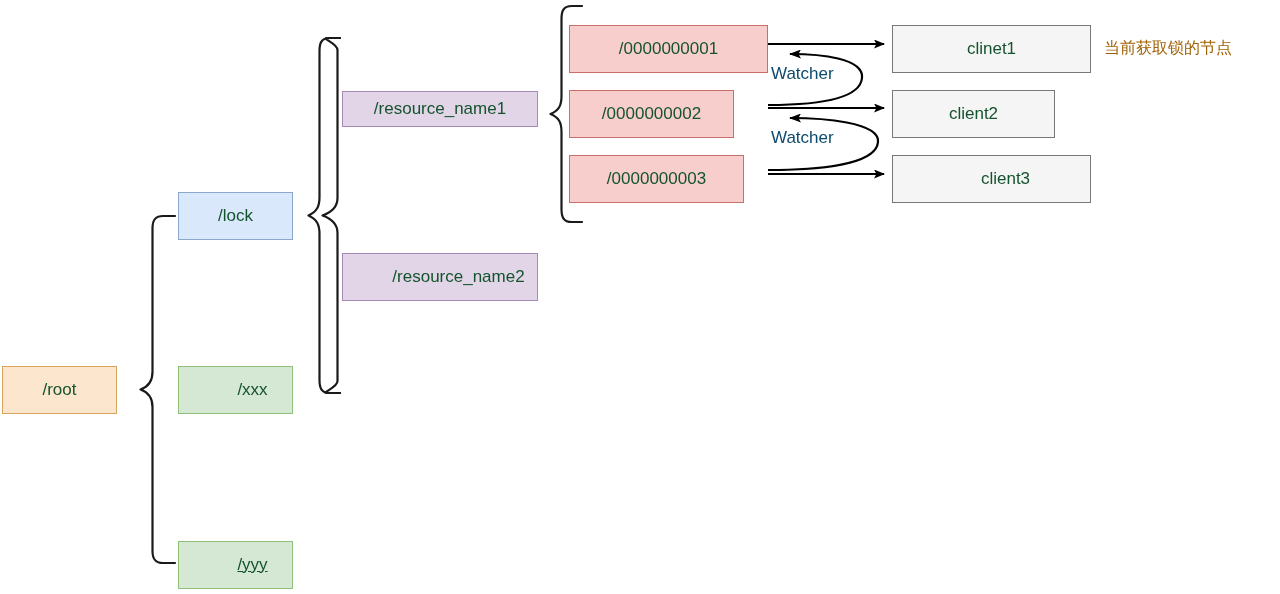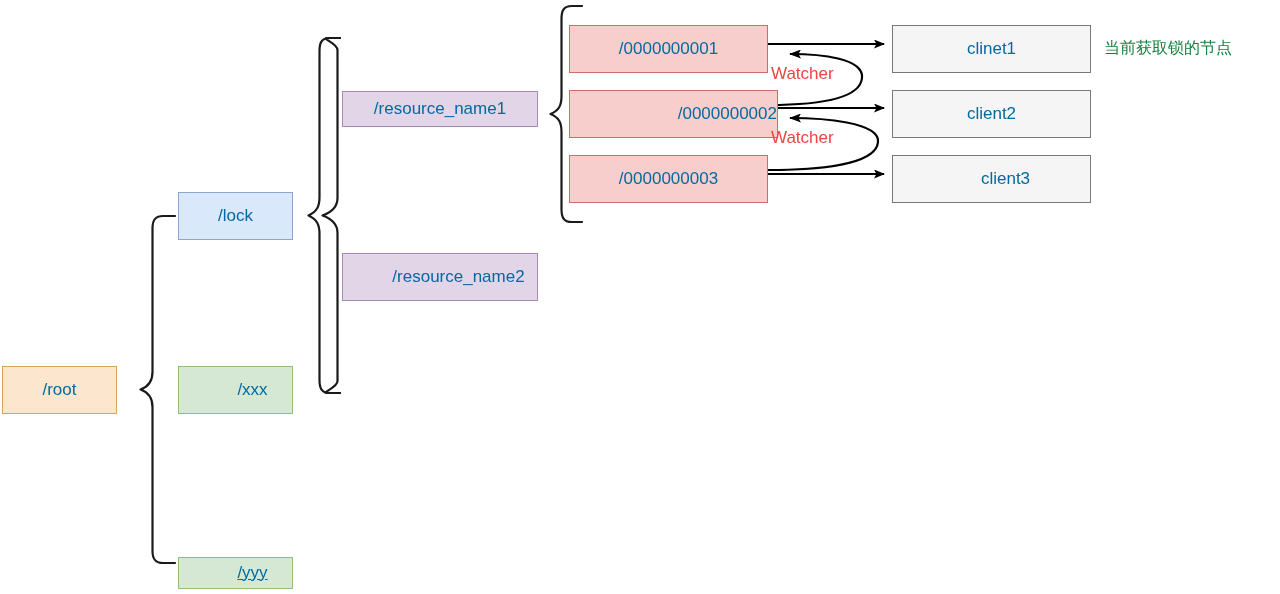--- a/index.html
+++ b/index.html
@@ -19,21 +19,21 @@
     overflow: hidden;
   }
   .node {
     position: absolute;
     box-sizing: border-box;
     display: flex;
     align-items: center;
     justify-content: center;
     font-size: 17px;
     line-height: 1.2;
-    color: #0369a1;
+    color: #14532d;
     text-align: center;
     border-style: solid;
     border-width: 1px;
     white-space: nowrap;
   }
   .node-root {
     background: #fce6cd;
     border-color: #d6a35c;
     align-items: center;
   }
@@ -62,28 +62,28 @@
     position: absolute;
     left: 0;
     top: 0;
     width: 1280px;
     height: 594px;
     pointer-events: none;
   }
   .annotation {
     position: absolute;
     font-size: 16px;
-    color: #15803d;
+    color: #a16207;
     white-space: nowrap;
     font-family: "DejaVu Sans", "Liberation Sans", sans-serif;
   }
   .edge-label {
     position: absolute;
     font-size: 17px;
-    color: #ef4444;
+    color: #0c4a6e;
     background: transparent;
     white-space: nowrap;
   }
 </style>
 </head>
 <body>
 
 <div id="canvas">
 
   <svg class="edge-layer" viewBox="0 0 1280 594" xmlns="http://www.w3.org/2000/svg">
@@ -174,49 +174,49 @@
   </div>
 
   <div class="node node-lock" style="left:178px; top:192px; width:115px; height:48px;">
     <span>/lock</span>
   </div>
 
   <div class="node node-green" style="left:178px; top:366px; width:115px; height:48px;">
     <span>/xxx</span>
   </div>
 
-  <div class="node node-green" style="left:178px; top:557px; width:115px; height:32px;text-decoration:underline;">
+  <div class="node node-green" style="left:178px; top:541px; width:115px; height:48px;text-decoration:underline;">
     <span>/yyy</span>
   </div>
 
   <div class="node node-purple" style="left:342px; top:91px; width:196px; height:36px;">
     <span>/resource_name1</span>
   </div>
 
   <div class="node node-purple" style="left:342px; top:253px; width:196px; height:48px;padding-left:37px;">
     <span>/resource_name2</span>
   </div>
 
   <div class="node node-red" style="left:569px; top:25px; width:199px; height:48px;">
     <span>/0000000001</span>
   </div>
 
-  <div class="node node-red" style="left:569px; top:90px; width:209px; height:48px;justify-content:flex-end;">
+  <div class="node node-red" style="left:569px; top:90px; width:165px; height:48px;">
     <span>/0000000002</span>
   </div>
 
-  <div class="node node-red" style="left:569px; top:155px; width:199px; height:48px;">
+  <div class="node node-red" style="left:569px; top:155px; width:175px; height:48px;">
     <span>/0000000003</span>
   </div>
 
   <div class="node node-client" style="left:892px; top:25px; width:199px; height:48px;">
     <span>clinet1</span>
   </div>
 
-  <div class="node node-client" style="left:892px; top:90px; width:199px; height:48px;">
+  <div class="node node-client" style="left:892px; top:90px; width:163px; height:48px;">
     <span>client2</span>
   </div>
 
   <div class="node node-client" style="left:892px; top:155px; width:199px; height:48px;padding-left:28px;">
     <span>client3</span>
   </div>
 
   <div class="edge-label" style="left:771px; top:64px;">
     <span>Watcher</span>
   </div>

